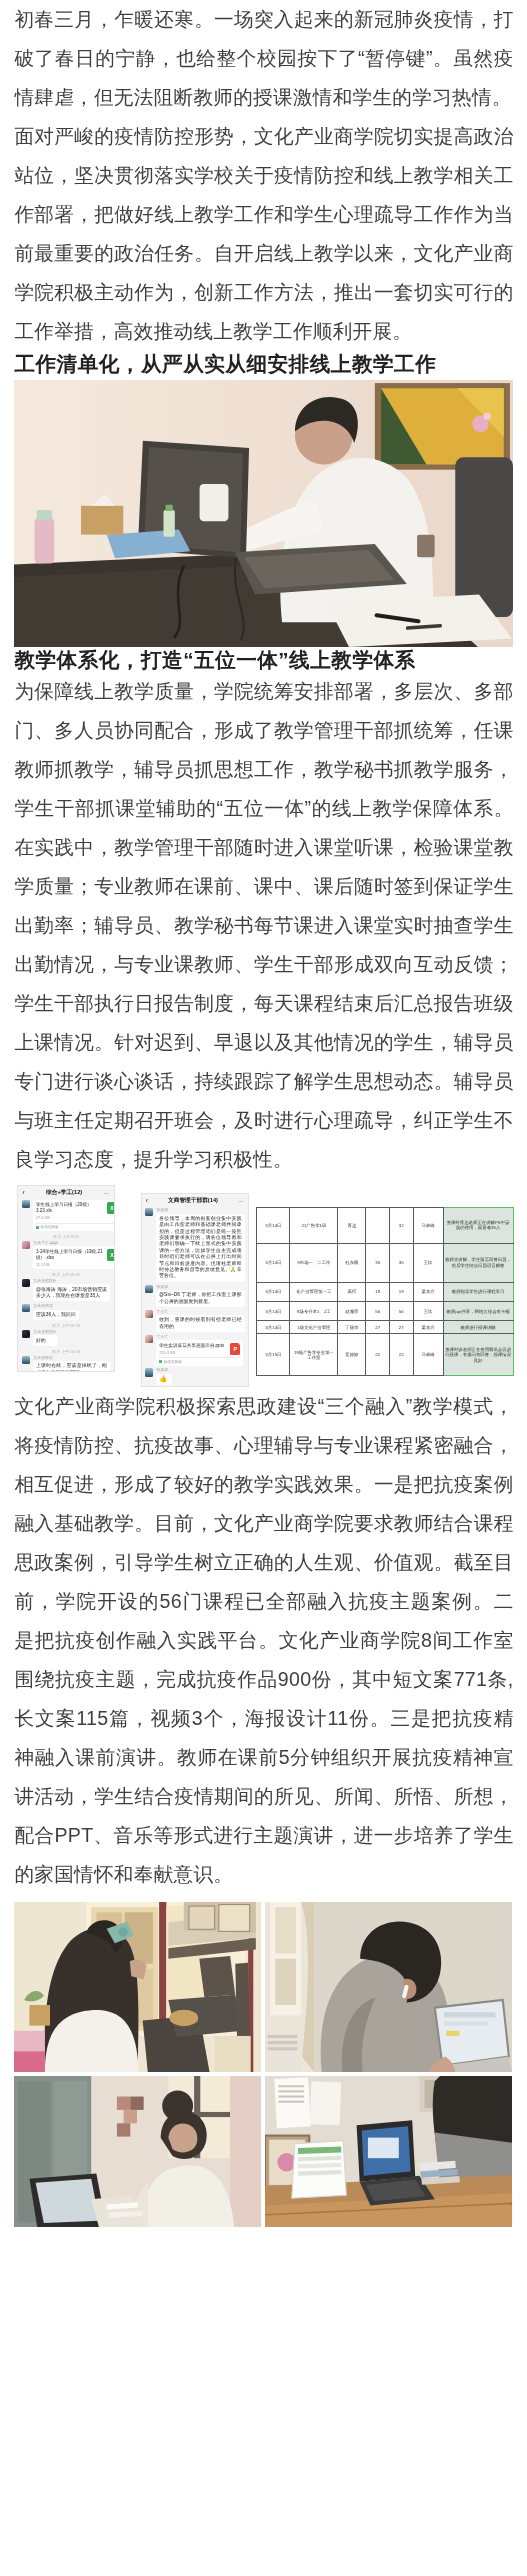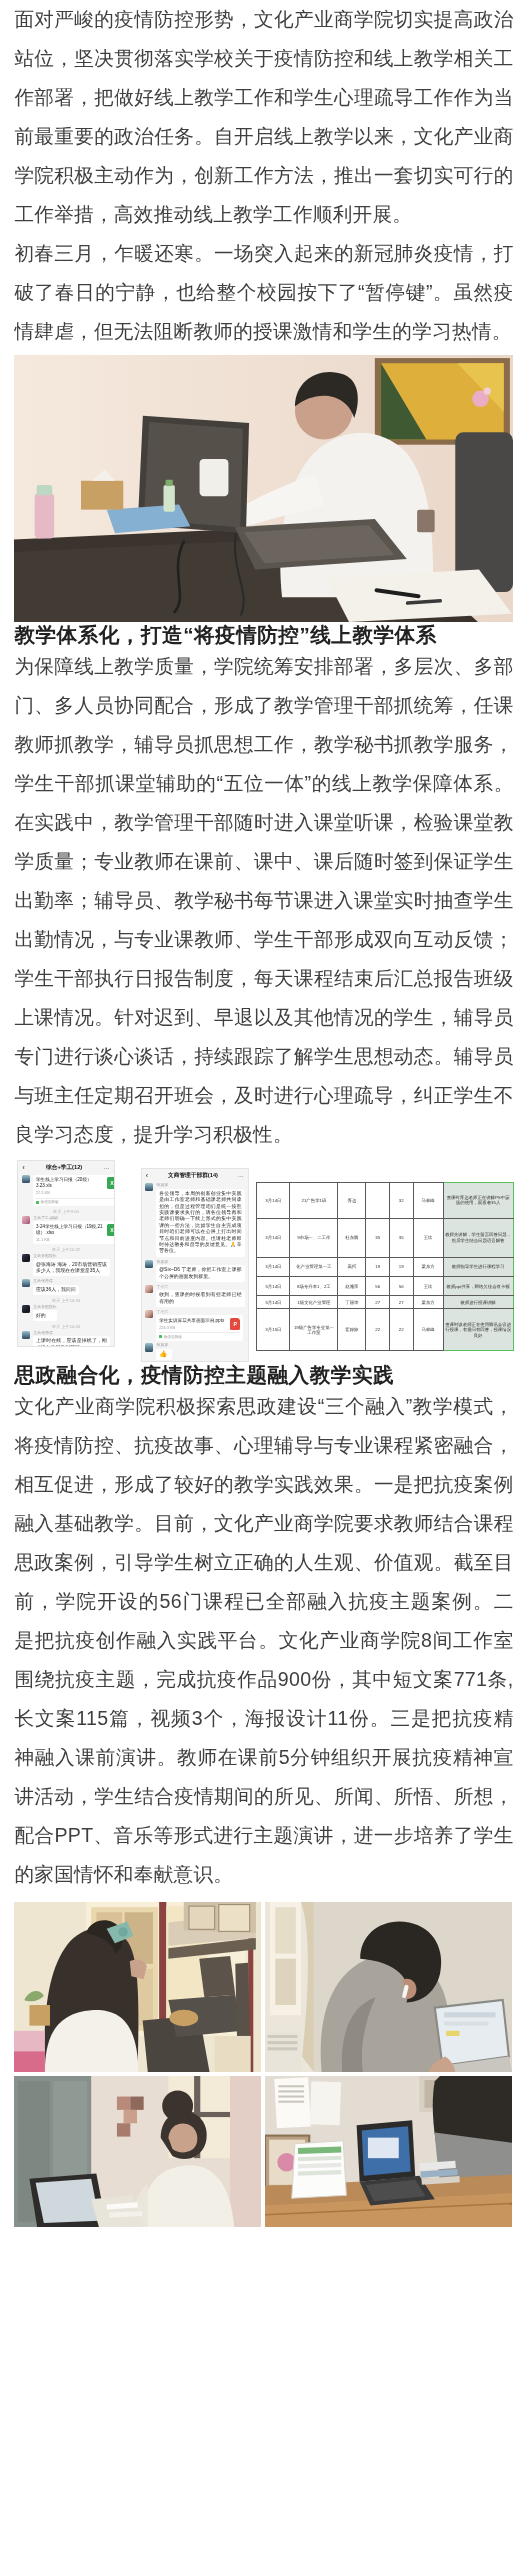--- a/index.html
+++ b/index.html
@@ -104,23 +104,24 @@
   .pg-tl{width:247px;height:170px;margin-right:4.1px;margin-bottom:3.1px;}
   .pg-tr{width:247px;height:170px;margin-bottom:3.1px;}
   .pg-bl{width:247px;height:151px;margin-right:4.1px;}
   .pg-br{width:247px;height:151px;}
 </style>
 </head>
 <body>
 
 <div class="page">
 
+  <p class="body-text mt8">初春三月，乍暖还寒。一场突入起来的新冠肺炎疫情，打破了春日的宁静，也给整个校园按下了“暂停键”。虽然疫情肆虐，但无法阻断教师的授课激情和学生的学习热情。</p>
   <p class="body-text mt18">面对严峻的疫情防控形势，文化产业商学院切实提高政治站位，坚决贯彻落实学校关于疫情防控和线上教学相关工作部署，把做好线上教学工作和学生心理疏导工作作为当前最重要的政治任务。自开启线上教学以来，文化产业商学院积极主动作为，创新工作方法，推出一套切实可行的工作举措，高效推动线上教学工作顺利开展。</p>
-  <p class="body-text mt8">初春三月，乍暖还寒。一场突入起来的新冠肺炎疫情，打破了春日的宁静，也给整个校园按下了“暂停键”。虽然疫情肆虐，但无法阻断教师的授课激情和学生的学习热情。</p>
-
+
+  <h2 class="sec-hd mt14">工作清单化，从严从实从细安排线上教学工作</h2>
 
   <figure class="photo-full mt8">
     <svg viewBox="0 0 968 518" preserveAspectRatio="none">
       <defs>
         <linearGradient id="wall1" x1="0" y1="0" x2="1" y2="0">
           <stop offset="0" stop-color="#f5e9dd"></stop>
             <stop offset="1" stop-color="#e9d7c9"></stop>
         </linearGradient>
       </defs>
       <rect x="0" y="0" width="968" height="518" fill="url(#wall1)"></rect>
@@ -151,21 +152,21 @@
       <rect x="294" y="242" width="14" height="12" rx="2" fill="#7fae6b"></rect>
       <rect x="360" y="202" width="56" height="72" rx="8" fill="#f1efe9"></rect>
       <polygon points="606,432 902,416 966,502 650,518" fill="#f4f1ea"></polygon>
       <rect x="700" y="452" width="90" height="8" rx="4" fill="#1e1e1e" transform="rotate(8 700 452)"></rect>
       <rect x="760" y="478" width="70" height="7" rx="3" fill="#3a3a3a" transform="rotate(-4 760 478)"></rect>
       <path d="M330,360 C300,420 340,470 310,500" stroke="#20201e" stroke-width="5" fill="none"></path>
       <path d="M430,346 C420,420 460,460 440,505" stroke="#2a2a28" stroke-width="4" fill="none"></path>
     </svg>
   </figure>
 
-  <h2 class="sec-hd mt44">教学体系化，打造“将疫情防控”线上教学体系</h2>
+  <h2 class="sec-hd mt44">教学体系化，打造“五位一体”线上教学体系</h2>
   <p class="body-text mt28">为保障线上教学质量，学院统筹安排部署，多层次、多部门、多人员协同配合，形成了教学管理干部抓统筹，任课教师抓教学，辅导员抓思想工作，教学秘书抓教学服务，学生干部抓课堂辅助的“五位一体”的线上教学保障体系。在实践中，教学管理干部随时进入课堂听课，检验课堂教学质量；专业教师在课前、课中、课后随时签到保证学生出勤率；辅导员、教学秘书每节课进入课堂实时抽查学生出勤情况，与专业课教师、学生干部形成双向互动反馈；学生干部执行日报告制度，每天课程结束后汇总报告班级上课情况。针对迟到、早退以及其他情况的学生，辅导员专门进行谈心谈话，持续跟踪了解学生思想动态。辅导员与班主任定期召开班会，及时进行心理疏导，纠正学生不良学习态度，提升学习积极性。</p>
 
   <div class="shots mt12">
 
     <div class="chat-panel chat1">
       <div class="chat-header">
         <span class="chat-back">‹</span>
         <span class="chat-title">综合+学工(12)</span>
         <span class="chat-more">⋯</span>
       </div>
@@ -349,21 +350,20 @@
           <td>霍婷婷</td>
           <td>22</td>
           <td>22</td>
           <td>马林峰</td>
           <td class="note">查课时该老师正在使用腾讯会议进行授课，有提问有回答，授课情况良好</td>
         </tr>
       </tbody>
     </table>
   </div>
 
-  <h2 class="sec-hd mt68">思政融合化，疫情防控主题融入教学实践</h2>
   <p class="body-text mt28">文化产业商学院积极探索思政建设“三个融入”教学模式，将疫情防控、抗疫故事、心理辅导与专业课程紧密融合，相互促进，形成了较好的教学实践效果。一是把抗疫案例融入基础教学。目前，文化产业商学院要求教师结合课程思政案例，引导学生树立正确的人生观、价值观。截至目前，学院开设的56门课程已全部融入抗疫主题案例。二是把抗疫创作融入实践平台。文化产业商学院8间工作室围绕抗疫主题，完成抗疫作品900份，其中短文案771条,长文案115篇，视频3个，海报设计11份。三是把抗疫精神融入课前演讲。教师在课前5分钟组织开展抗疫精神宣讲活动，学生结合疫情期间的所见、所闻、所悟、所想，配合PPT、音乐等形式进行主题演讲，进一步培养了学生的家国情怀和奉献意识。</p>
 
   <div class="photo-grid mt16">
     <figure class="pg-cell pg-tl">
       <svg viewBox="0 0 480 330" preserveAspectRatio="none">
         <rect width="480" height="330" fill="#efe6d2"></rect>
         <rect x="140" y="0" width="310" height="260" fill="#f8efd9"></rect>
         <rect x="150" y="10" width="130" height="240" fill="#e9d7ae"></rect>
         <rect x="160" y="20" width="50" height="100" fill="#d9c096"></rect>
         <rect x="215" y="20" width="55" height="100" fill="#cdb488"></rect>

